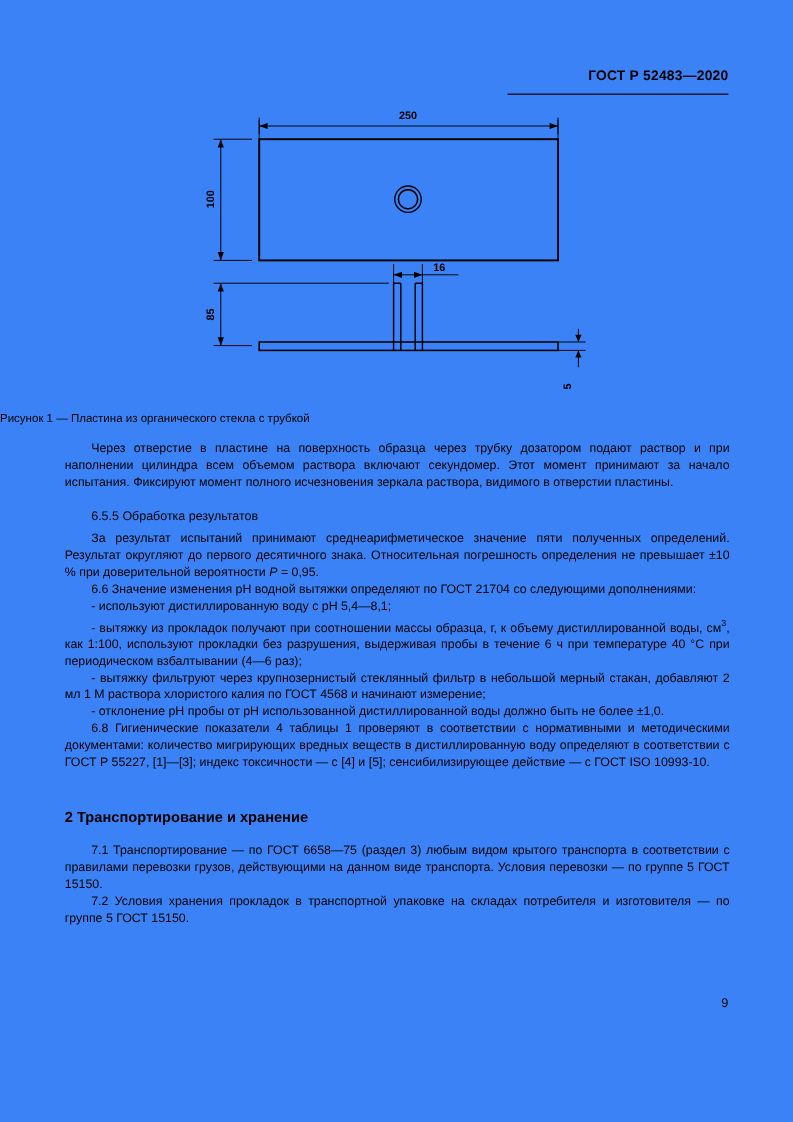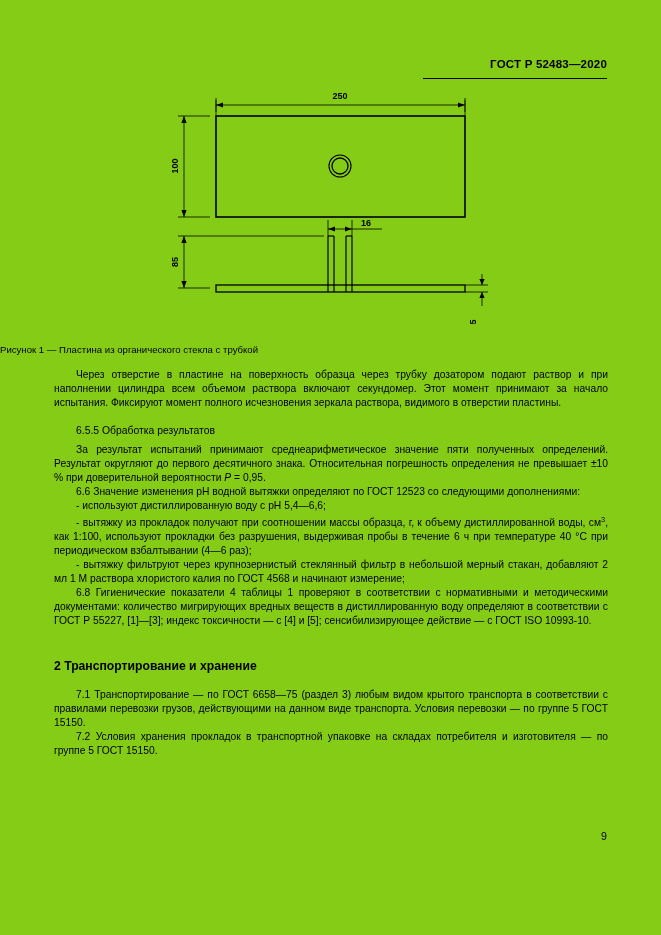--- a/index.html
+++ b/index.html
@@ -16,21 +16,21 @@
     color: #000000;
     overflow: hidden;
   }
 
   
   .page {
     position: absolute;
     left: 0; top: 0;
     width: 661px;
     height: 935px;
-    background: #84cc16;
+    background: #3b82f6;
   }
 
   
   .header {
     position: absolute;
     top: 58px;
     right: 54px;
     font-size: 11.5px;
     font-weight: bold;
     letter-spacing: 0.2px;
@@ -208,28 +208,29 @@
     <p class="para">Через отверстие в пластине на поверхность образца через трубку дозатором подают раствор и при наполнении цилиндра всем объемом раствора включают секундомер. Этот момент принимают за начало испытания. Фиксируют момент полного исчезновения зеркала раствора, видимого в отверстии пластины.</p>
 
     <div class="sp-14"></div>
 
     <h3 class="heading">6.5.5  Обработка результатов</h3>
 
     <div class="sp-5"></div>
 
     <p class="para"><span>За результат испытаний принимают среднеарифметическое значение пяти полученных определений. Результат округляют до первого десятичного знака. Относительная погрешность определения не превышает ±10 % при доверительной вероятности </span><span class="ital">P</span><span> = 0,95.</span></p>
 
-    <p class="para">6.6  Значение изменения рН водной вытяжки определяют по ГОСТ 12523 со следующими дополнениями:</p>
-
-    <p class="dash">- используют дистиллированную воду с рН 5,4—6,6;</p>
+    <p class="para">6.6  Значение изменения рН водной вытяжки определяют по ГОСТ 21704 со следующими дополнениями:</p>
+
+    <p class="dash">- используют дистиллированную воду с рН 5,4—8,1;</p>
 
     <p class="dash"><span>- вытяжку из прокладок получают при соотношении массы образца, г, к объему дистиллированной воды, см</span><span class="sup">3</span><span>, как 1:100, используют прокладки без разрушения, выдерживая пробы в течение 6 ч при температуре 40 °С при периодическом взбалтывании (4—6 раз);</span></p>
 
     <p class="dash">- вытяжку фильтруют через крупнозернистый стеклянный фильтр в небольшой мерный стакан, добавляют 2 мл 1 М раствора хлористого калия по ГОСТ 4568 и начинают измерение;</p>
 
+    <p class="dash">- отклонение рН пробы от рН использованной дистиллированной воды должно быть не более ±1,0.</p>
 
 
     <p class="para">6.8  Гигиенические показатели 4 таблицы 1 проверяют в соответствии с нормативными и методическими документами: количество мигрирующих вредных веществ в дистиллированную воду определяют в соответствии с ГОСТ Р 55227, [1]—[3]; индекс токсичности — с [4] и [5]; сенсибилизирующее действие — с ГОСТ ISO 10993-10.</p>
 
     <div class="sp-30"></div>
 
     <h2 class="heading-major">2  Транспортирование и хранение</h2>
 
     <div class="sp-14"></div>
 

